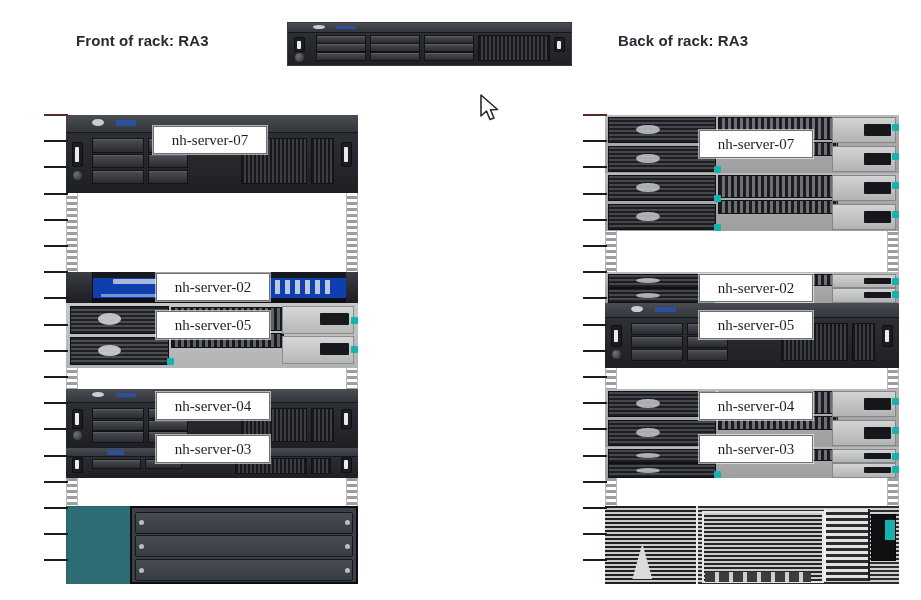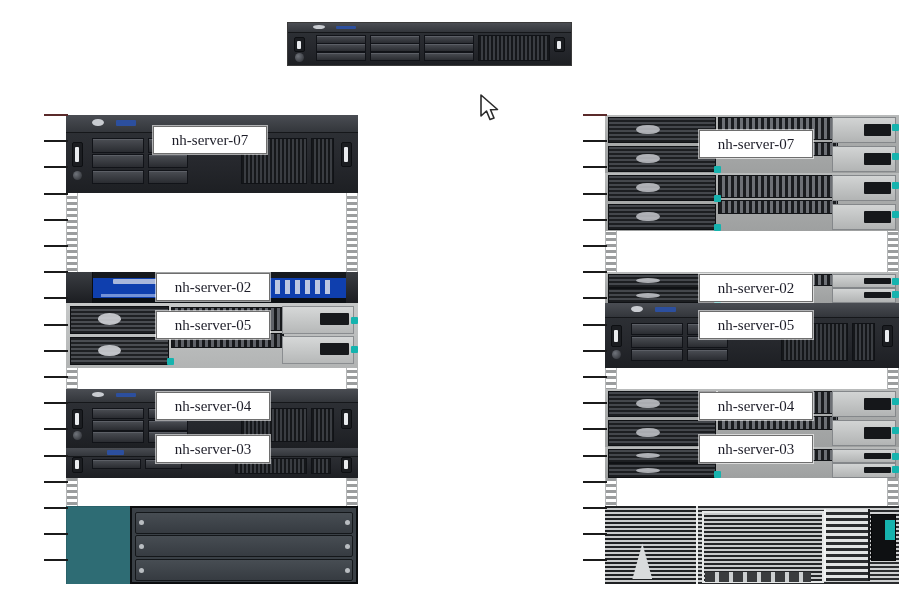--- a/index.html
+++ b/index.html
@@ -234,20 +234,22 @@
   }
 
   
   .cursor{position:absolute;left:480px;top:94px;width:22px;height:30px;}
 </style>
 </head>
 <body>
 
 <div class="stage">
 
+  <div class="rack-title" id="front-title">Front of rack: RA3</div>
+  <div class="rack-title" id="back-title">Back of rack: RA3</div>
 
   <div class="float-device">
     <div class="face f-dark">
       <div class="topstrip"></div>
       <div class="oval"></div>
       <div class="ledblue"></div>
       <div class="handleL"></div>
       <div class="handleR"></div>
       <div class="knob"></div>
       <div class="bay" style="left:10%;top:28%;width:17%;height:17%"></div>

